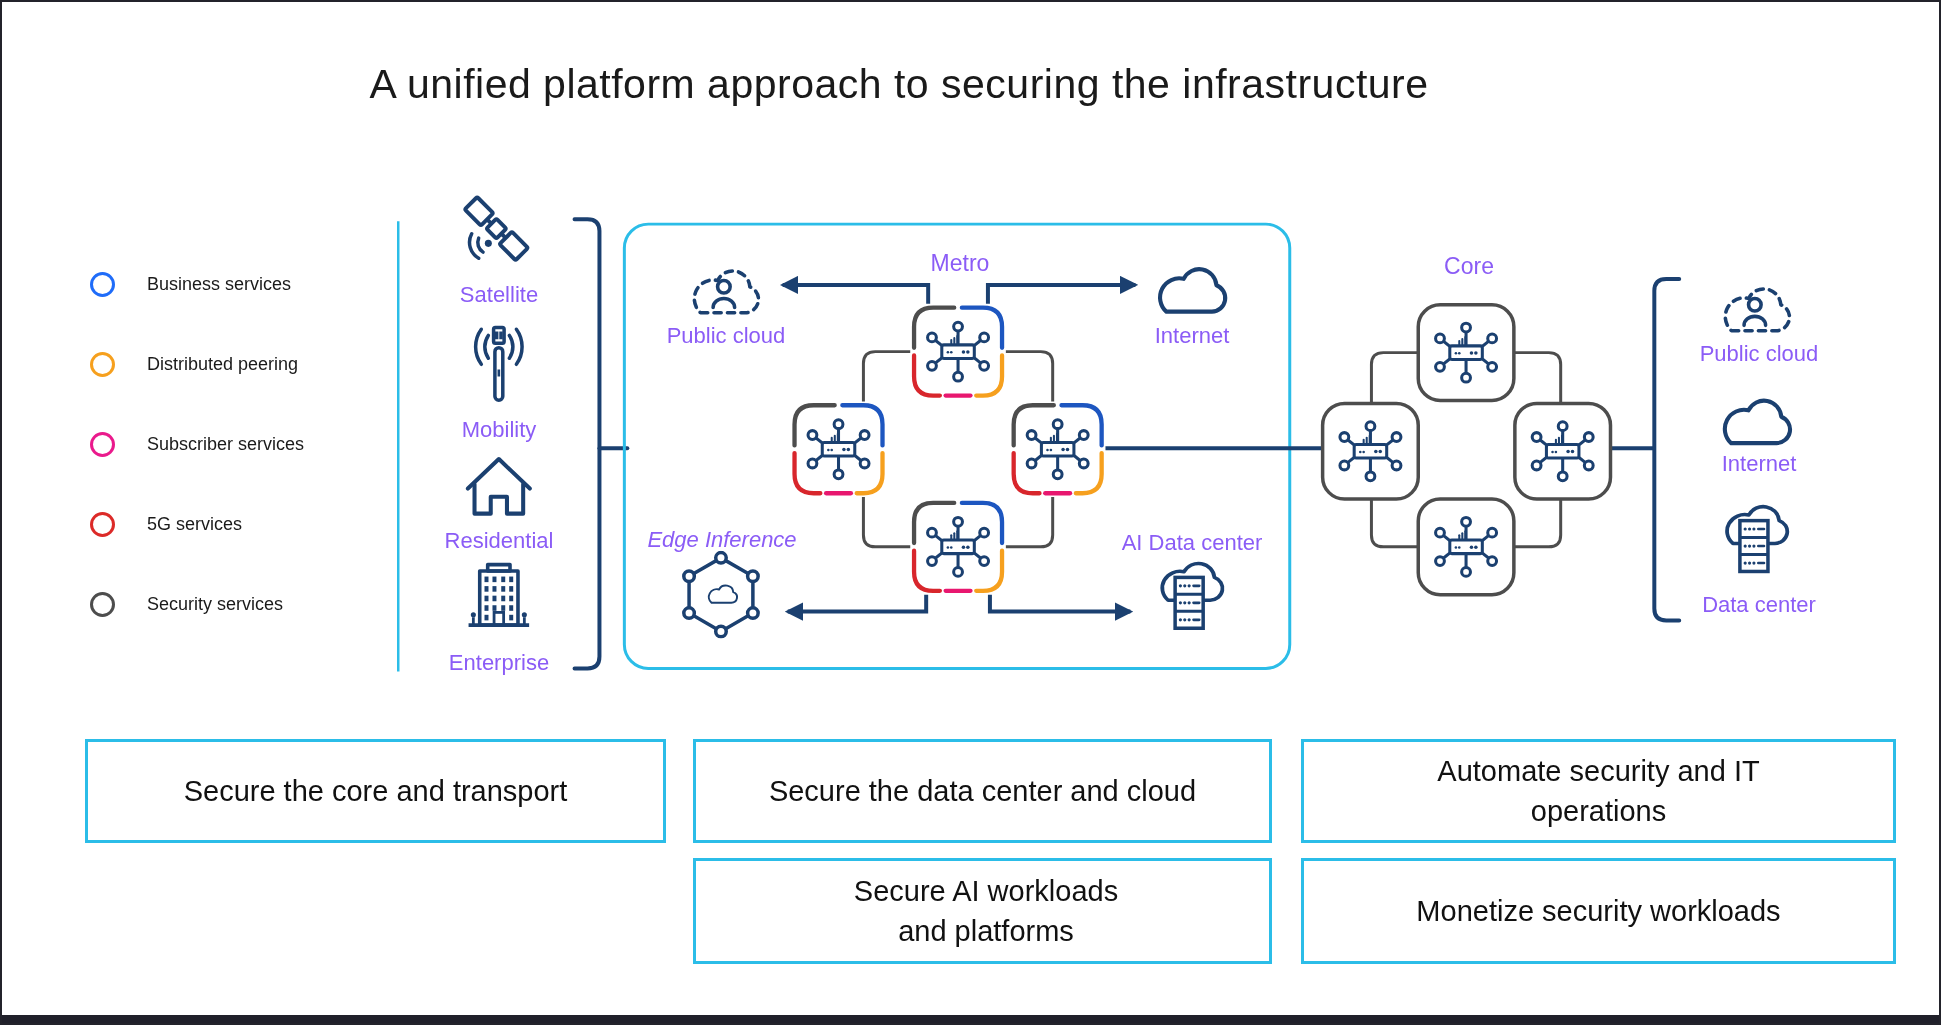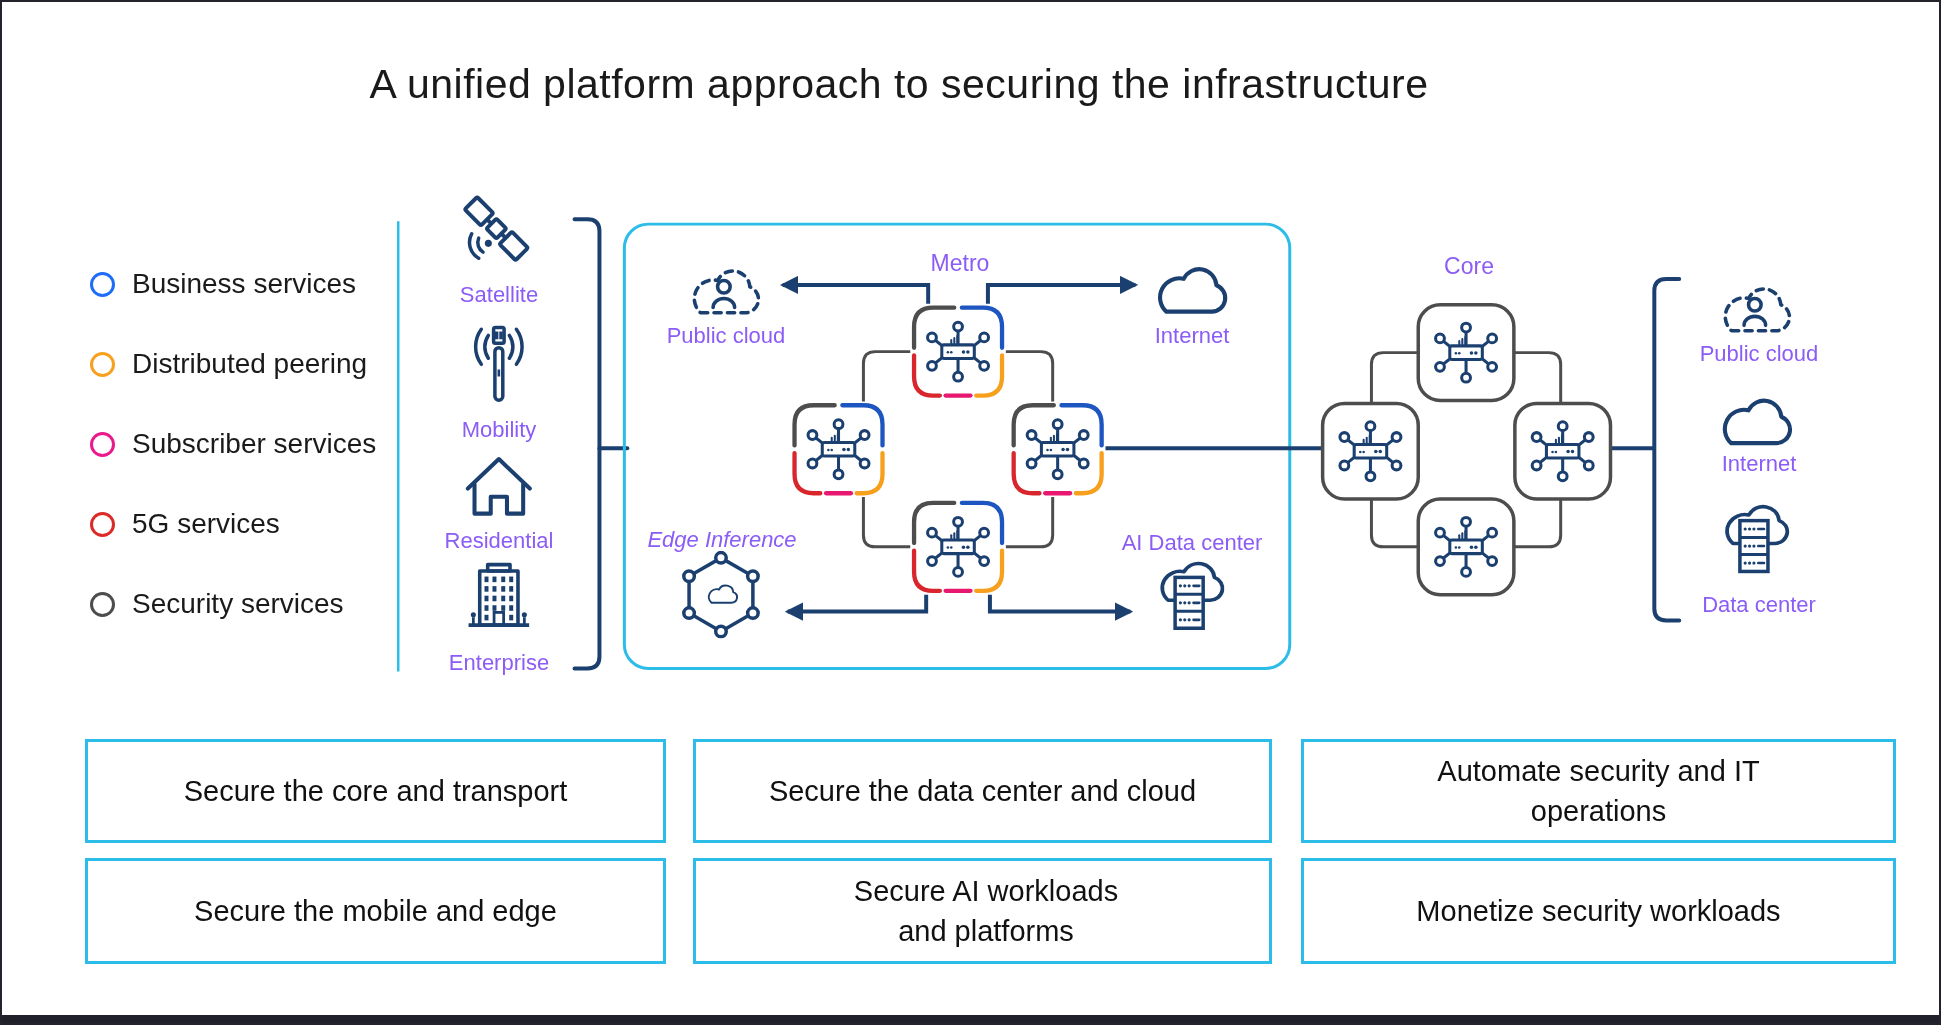--- a/index.html
+++ b/index.html
@@ -16,21 +16,21 @@
   .lbl{
     position:absolute;transform:translate(-50%,-50%);
     font-size:22px;line-height:1.15;white-space:nowrap;color:#8b5cf6;text-align:center;
   }
   .zone-lbl{font-size:23px;}
   .legend-item{position:absolute;height:24px;display:flex;align-items:center;}
   .legend-dot{
     width:19px;height:19px;border-radius:50%;border:3px solid #4d4d4d;
     background:transparent;flex:0 0 auto;
   }
-  .legend-txt{margin-left:17px;font-size:28px;white-space:nowrap;}
+  .legend-txt{margin-left:32px;font-size:18px;white-space:nowrap;}
   .bbox{
     position:absolute;border:3px solid #2bbde8;box-sizing:border-box;background:#fff;
     display:flex;flex-direction:column;align-items:center;justify-content:center;
     text-align:center;font-size:29px;line-height:1.38;color:#111;
   }
   .bbox .line:empty{display:none;}
   .bottom-bar{position:absolute;left:0;right:0;bottom:0;height:8px;background:#20202a;}
 </style>
 </head>
 <body>
@@ -332,24 +332,20 @@
 
   </div>
   <div class="bbox" style="left:1299px;top:737px;width:595px;height:104px;">
     <span class="line">Automate security and IT</span>
     <span class="line">operations</span>
   </div>
   <div class="bbox" style="left:691px;top:737px;width:579px;height:104px;">
     <span class="line">Secure the data center and cloud</span>
 
   </div>
-  <div class="bbox" style="left:83px;top:856px;width:581px;height:106px;">
-    <span class="line">Secure the mobile and edge</span>
-
-  </div>
   <div class="bbox" style="left:691px;top:856px;width:579px;height:106px;padding-left:7px;">
     <span class="line">Secure AI workloads</span>
     <span class="line">and platforms</span>
   </div>
   <div class="bbox" style="left:1299px;top:856px;width:595px;height:106px;">
     <span class="line">Monetize security workloads</span>
 
   </div>
 
   <div class="bottom-bar"></div>

